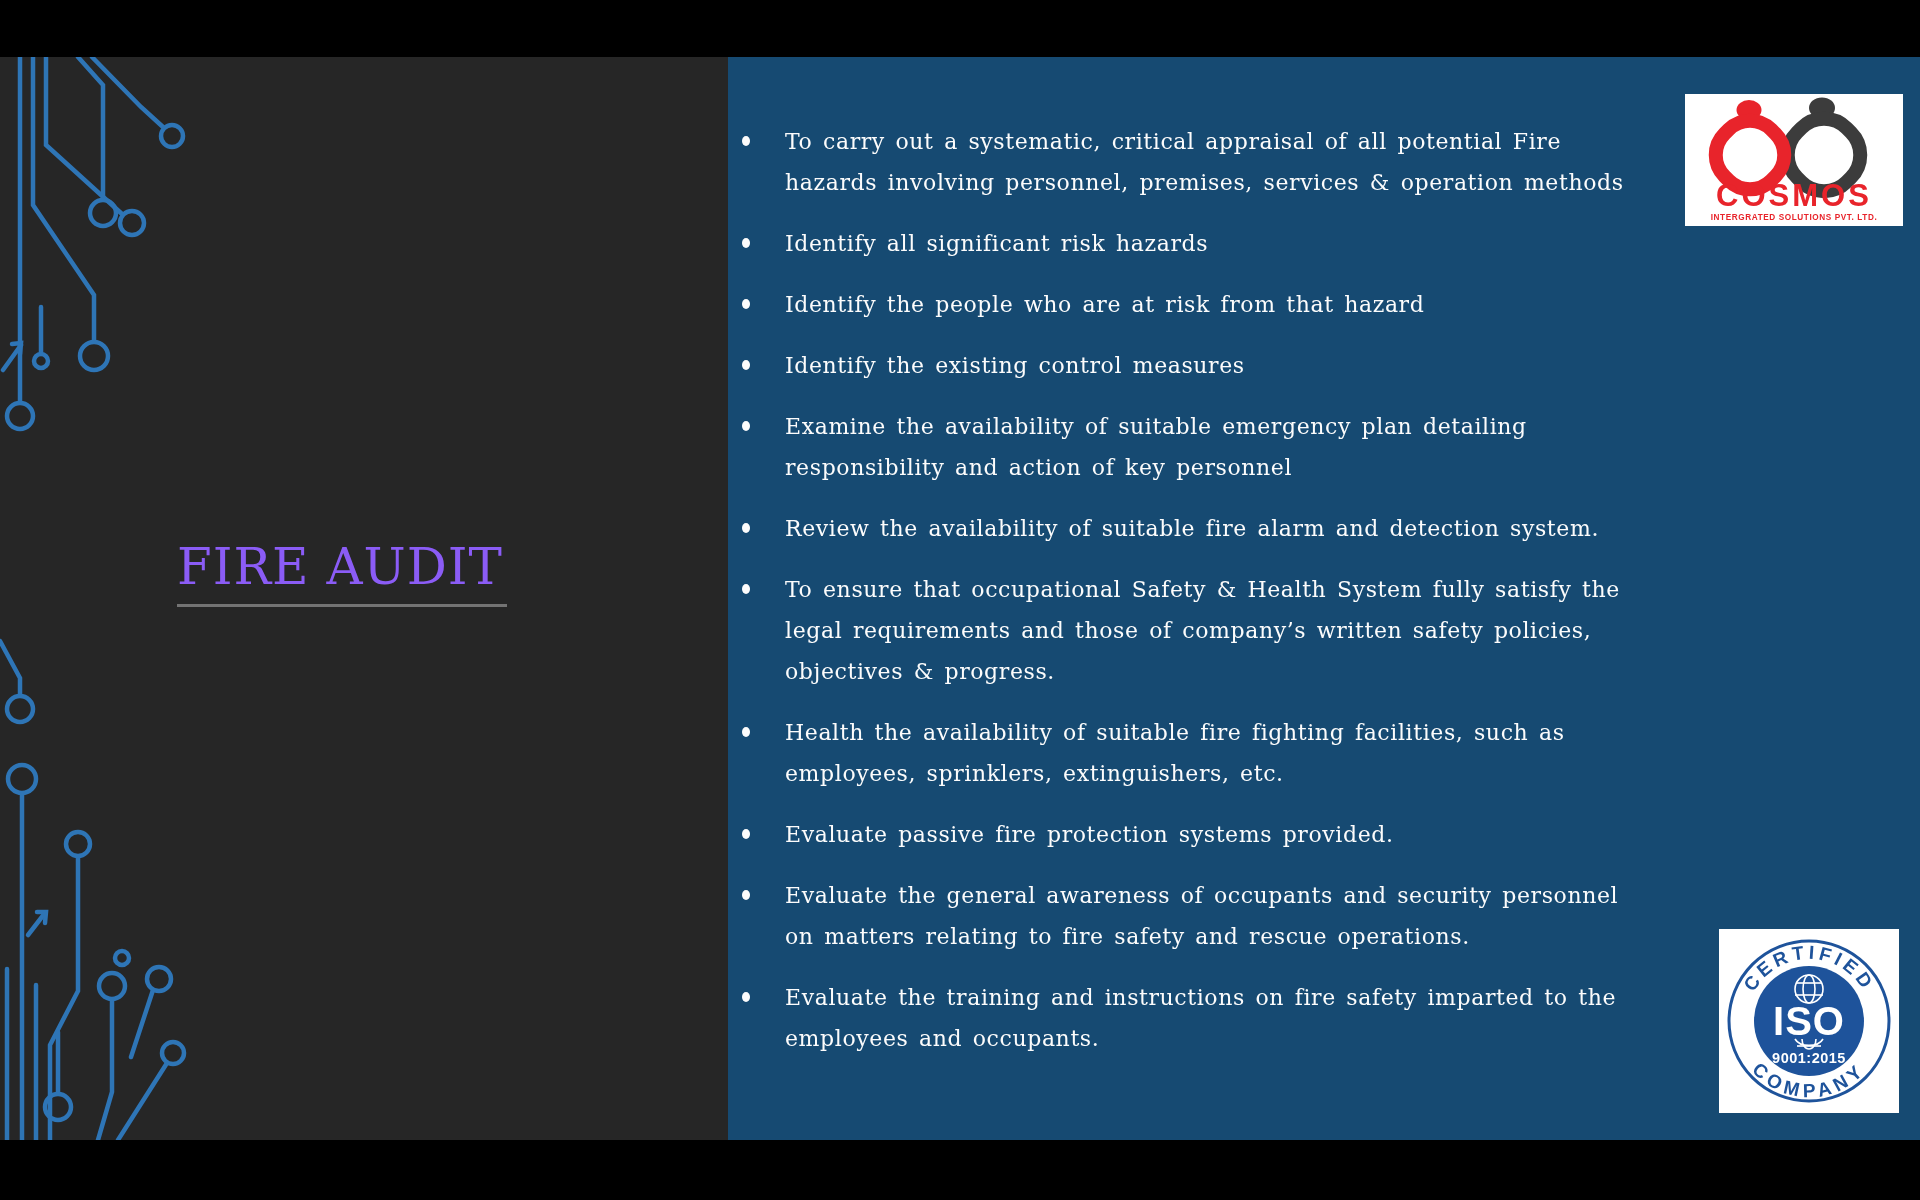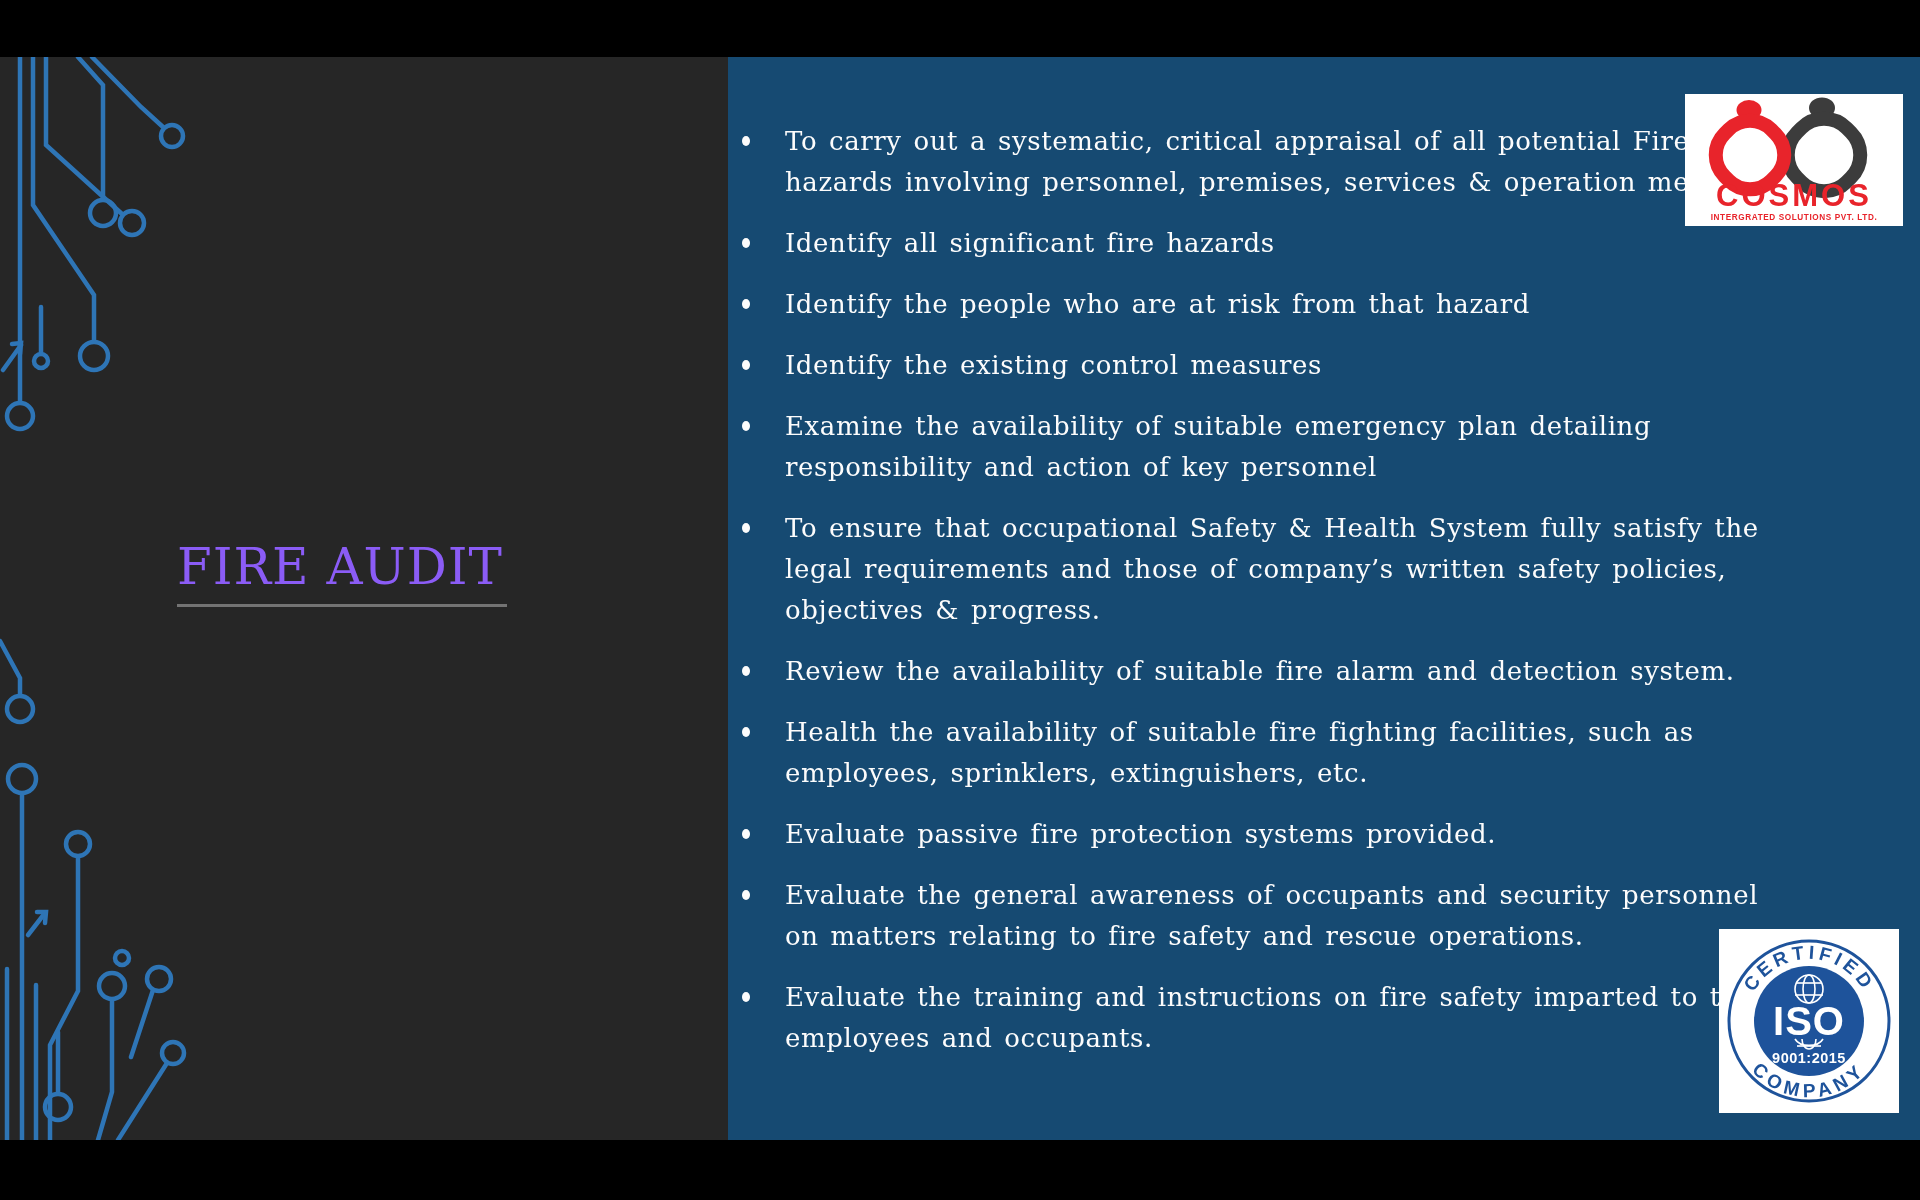--- a/index.html
+++ b/index.html
@@ -30,21 +30,21 @@
     font-size:50px;line-height:50px;letter-spacing:1px;
     color:#8b5cf6;border-bottom:3px solid #737373;padding:0 4px 12px 0;
     display:inline-block;white-space:nowrap;
   }
   .bullet-list{
     position:absolute;left:742px;top:64px;margin:0;padding:0;list-style:none;
     color:var(--text,#FCFCFC);
   }
   .bullet-item{
     position:relative;padding-left:43px;margin:0 0 20px 0;
-    font-size:26px;line-height:41px;letter-spacing:0.6px;word-spacing:3px;
+    font-size:22px;line-height:41px;letter-spacing:0.6px;word-spacing:3px;
   }
   .bullet-dot{
     position:absolute;left:0;top:15px;width:8px;height:10px;border-radius:50%;
     background:var(--text,#FCFCFC);
   }
   .bullet-line{white-space:nowrap;}
   .cosmos-logo{
     position:absolute;left:1685px;top:23px;width:218px;height:132px;
     background:var(--badge-bg,#fff);z-index:5;margin-top:14px;
   }
@@ -111,44 +111,44 @@
   <div class="panel-right"></div>
 
   <ul class="bullet-list" id="bullet-list">
       <li class="bullet-item">
         <span class="bullet-dot"></span>
         <div class="bullet-line">To carry out a systematic, critical appraisal of all potential Fire</div>
         <div class="bullet-line">hazards involving personnel, premises, services &amp; operation methods</div>
       </li>
       <li class="bullet-item">
         <span class="bullet-dot"></span>
-        <div class="bullet-line">Identify all significant fire hazards</div>
+        <div class="bullet-line">Identify all significant risk hazards</div>
       </li>
       <li class="bullet-item">
         <span class="bullet-dot"></span>
         <div class="bullet-line">Identify the people who are at risk from that hazard</div>
       </li>
       <li class="bullet-item">
         <span class="bullet-dot"></span>
         <div class="bullet-line">Identify the existing control measures</div>
       </li>
       <li class="bullet-item">
         <span class="bullet-dot"></span>
         <div class="bullet-line">Examine the availability of suitable emergency plan detailing</div>
         <div class="bullet-line">responsibility and action of key personnel</div>
+      </li>
+      <li class="bullet-item">
+        <span class="bullet-dot"></span>
+        <div class="bullet-line">Review the availability of suitable fire alarm and detection system.</div>
       </li>
       <li class="bullet-item">
         <span class="bullet-dot"></span>
         <div class="bullet-line">To ensure that occupational Safety &amp; Health System fully satisfy the</div>
         <div class="bullet-line">legal requirements and those of company’s written safety policies,</div>
         <div class="bullet-line">objectives &amp; progress.</div>
-      </li>
-      <li class="bullet-item">
-        <span class="bullet-dot"></span>
-        <div class="bullet-line">Review the availability of suitable fire alarm and detection system.</div>
       </li>
       <li class="bullet-item">
         <span class="bullet-dot"></span>
         <div class="bullet-line">Health the availability of suitable fire fighting facilities, such as</div>
         <div class="bullet-line">employees, sprinklers, extinguishers, etc.</div>
       </li>
       <li class="bullet-item">
         <span class="bullet-dot"></span>
         <div class="bullet-line">Evaluate passive fire protection systems provided.</div>
       </li>

